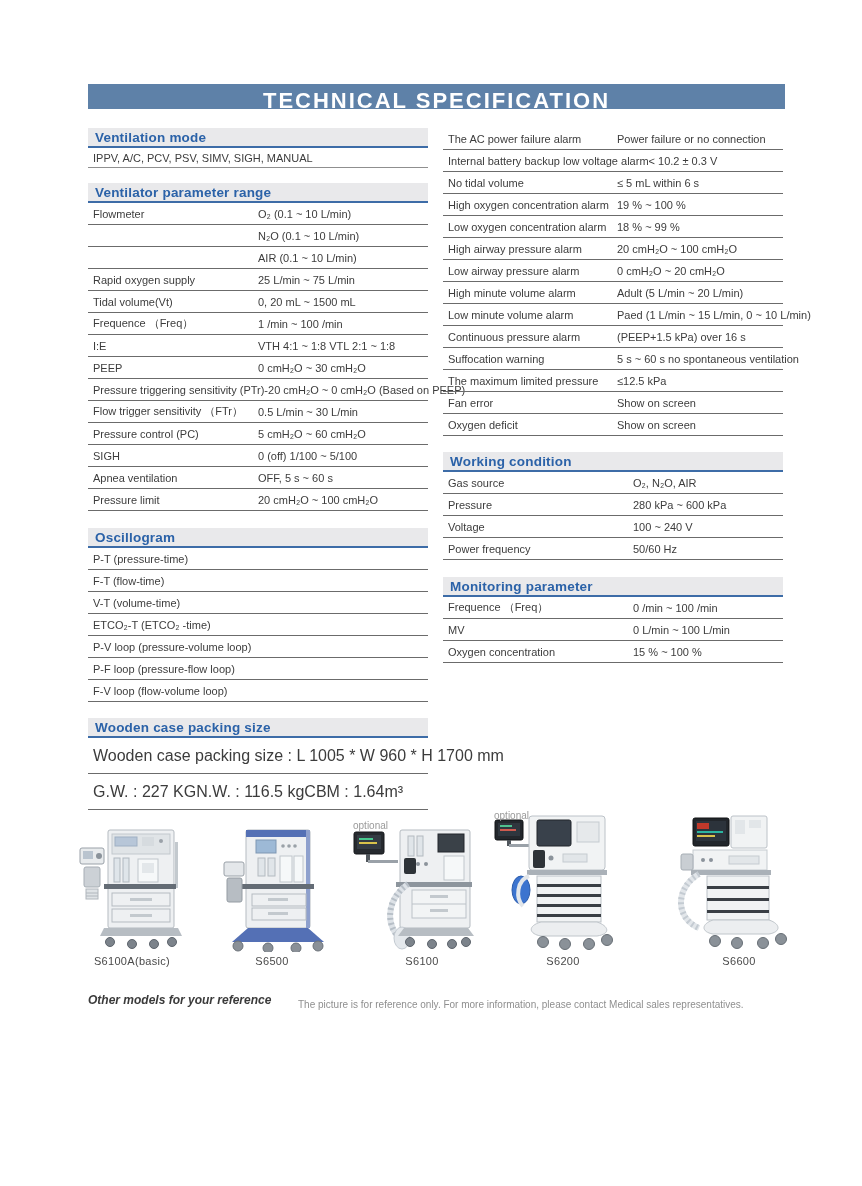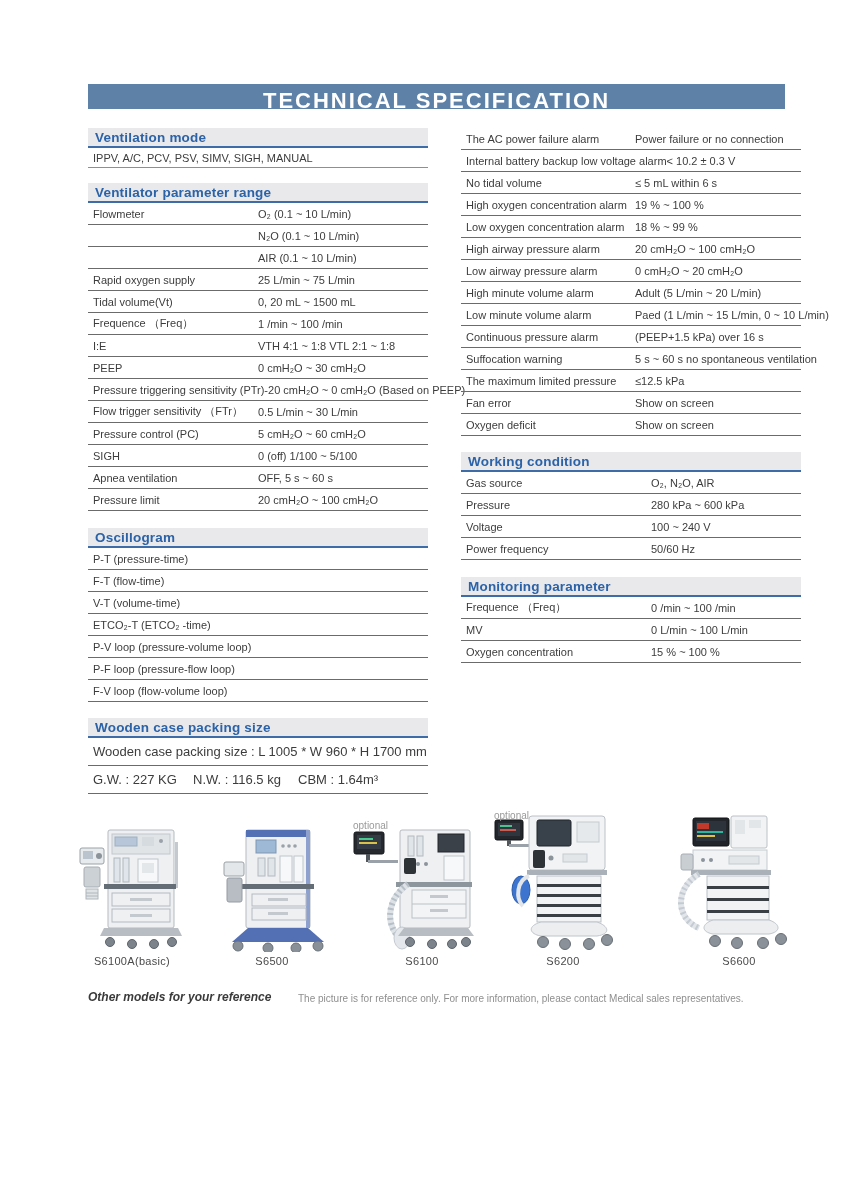--- a/index.html
+++ b/index.html
@@ -18,21 +18,21 @@
     font-family:"Liberation Sans", sans-serif;color:var(--text);
     overflow:hidden;
   }
   .banner{
     position:absolute;left:88px;top:84px;width:697px;height:25px;
     background:var(--banner-bg);color:#ffffff;text-align:center;
     font-size:22px;font-weight:bold;letter-spacing:2px;line-height:33px;
   }
   .content{
     position:absolute;left:88px;top:128px;width:695px;
-    display:flex;gap:33px;align-items:flex-start;
+    display:flex;gap:15px;align-items:flex-start;
   }
   .col{width:340px;}
   .section-header{
     height:20px;line-height:20px;background:var(--header-bg);
     border-bottom:2px solid var(--header-underline);
     color:var(--header-text);font-weight:bold;font-size:13.5px;
     padding-left:7px;letter-spacing:0.2px;
   }
   .trow{
     display:flex;align-items:center;height:22px;
@@ -43,39 +43,39 @@
   .cell-label{flex:0 0 var(--label-w,170px);padding-left:5px;}
   .cell-value{flex:1;}
   .single .cell-label{flex:1;}
   .mode-row{height:20px;border-bottom:1px solid #8f8f8f;display:flex;align-items:center;font-size:11px;}
   .mode-row .cell{padding-left:5px;}
   .sec-vent-param{margin-top:15px;}
   .sec-oscillogram{margin-top:17px;}
   .sec-wooden{margin-top:16px;}
   .sec-working{margin-top:16px;}
   .sec-monitoring{margin-top:17px;}
-  .wood-row{height:28px;border-bottom:1px solid var(--row-line);display:flex;align-items:center;font-size:13px;}
+  .wood-row{height:36px;border-bottom:1px solid var(--row-line);display:flex;align-items:center;font-size:16px;}
   .wood-row .wc1{flex:0 0 105px;padding-left:5px;white-space:nowrap;}
   .wood-row .wc2{flex:0 0 105px;white-space:nowrap;}
   .wood-row .wc3{flex:1;white-space:nowrap;}
   .wood-row .full{flex:1;padding-left:5px;white-space:nowrap;}
   .products{position:absolute;left:0;top:805px;width:862px;height:168px;}
   .product{position:absolute;bottom:6px;width:150px;text-align:center;}
   .product svg{display:block;margin:0 auto;}
   .product .caption{font-size:11px;color:#4a4a4a;margin-top:3px;letter-spacing:0.3px;}
   .optional-label{
     position:absolute;top:-4px;left:6px;font-size:10px;color:#9a9a9a;
   }
   .footer{
     position:absolute;left:88px;top:990px;width:697px;display:flex;align-items:center;
   }
   .footer-left{
     width:210px;font-weight:bold;font-style:italic;font-size:12px;color:#3a3a3a;white-space:nowrap;
   }
-  .footer-right{flex:1;color:var(--muted);font-size:10px;padding-top:2px;white-space:nowrap;}
+  .footer-right{flex:1;color:var(--muted);font-size:10px;padding-top:2px;white-space:nowrap;margin-top:7px;}
 </style>
 </head>
 <body>
 
 <div class="banner">
   <span>TECHNICAL SPECIFICATION</span>
 </div>
 
 <div class="content">
 

